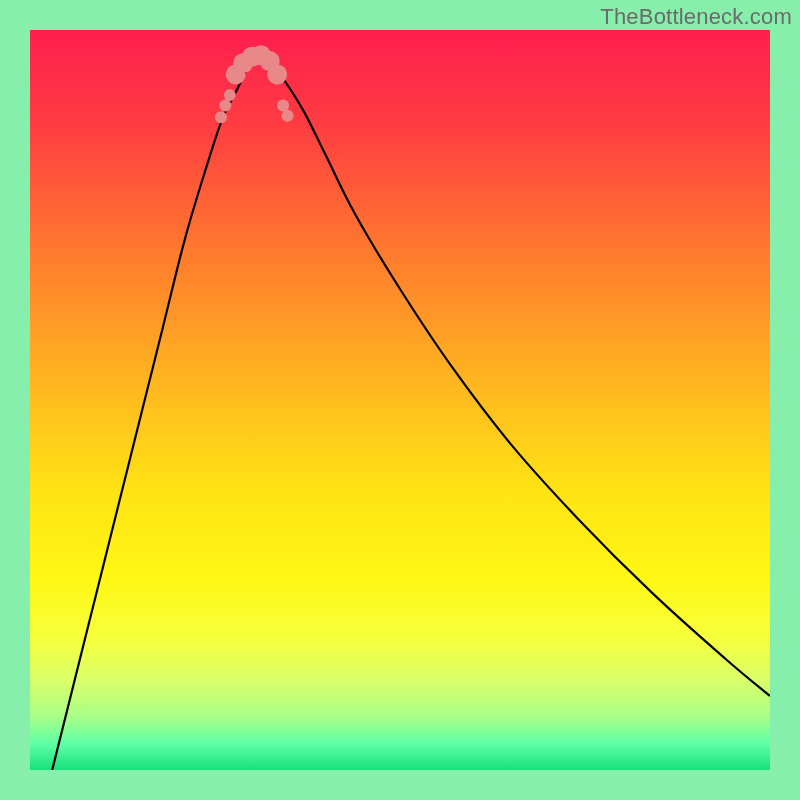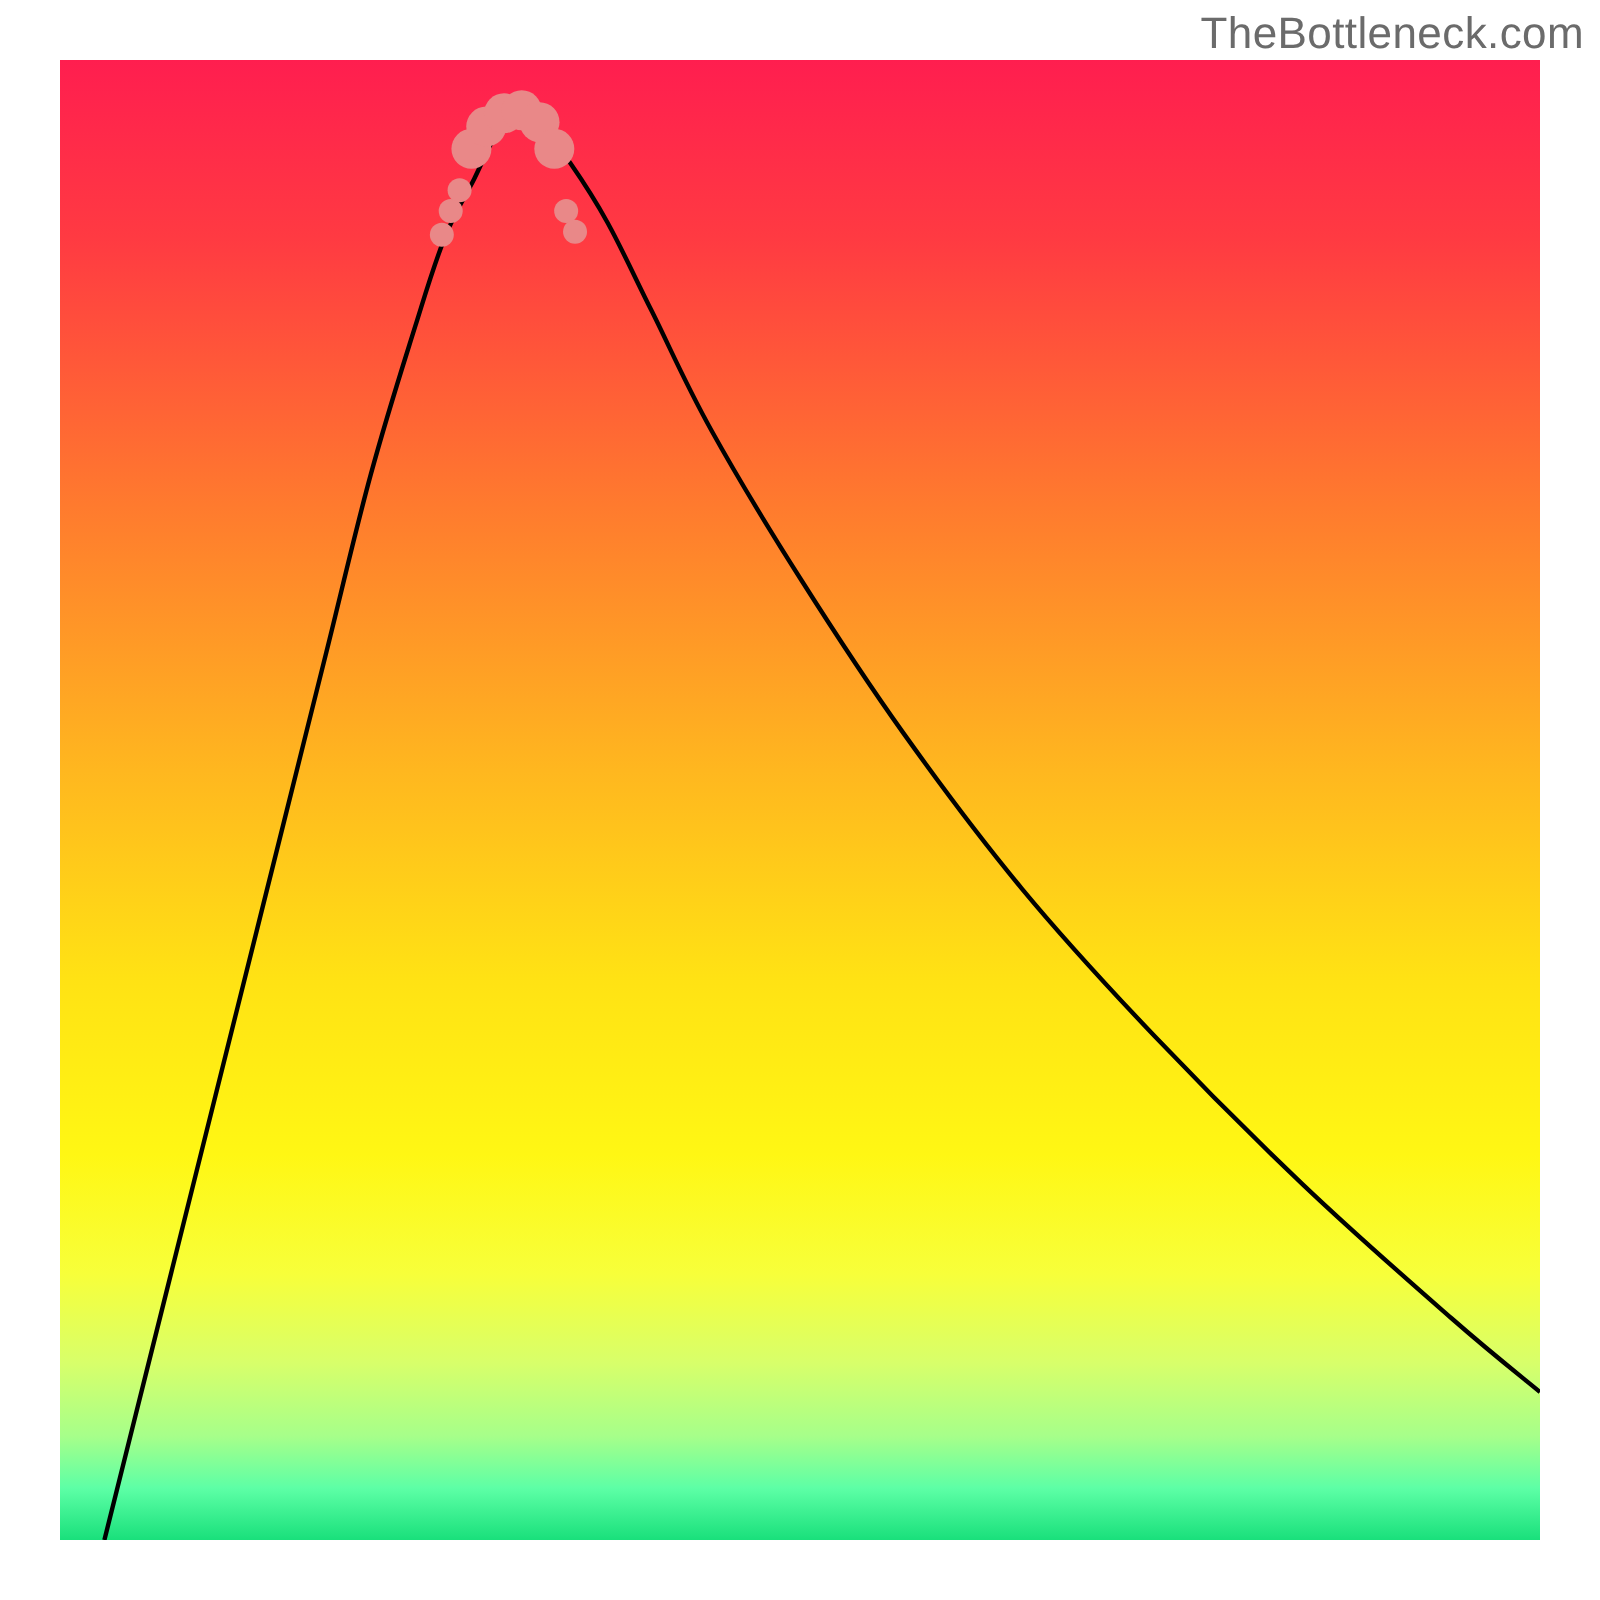--- a/index.html
+++ b/index.html
@@ -7,21 +7,21 @@
     padding: 0;
     width: 800px;
     height: 800px;
     overflow: hidden;
     background: #000;
     font-family: Arial, Helvetica, sans-serif;
   }
   .frame {
     position: absolute;
     inset: 0;
-    background: #ffffff;
+    background: #86efac;
   }
   .plot {
     position: absolute;
     left: 30px;
     top: 30px;
     width: 740px;
     height: 740px;
     overflow: hidden;
   }
   .watermark {

